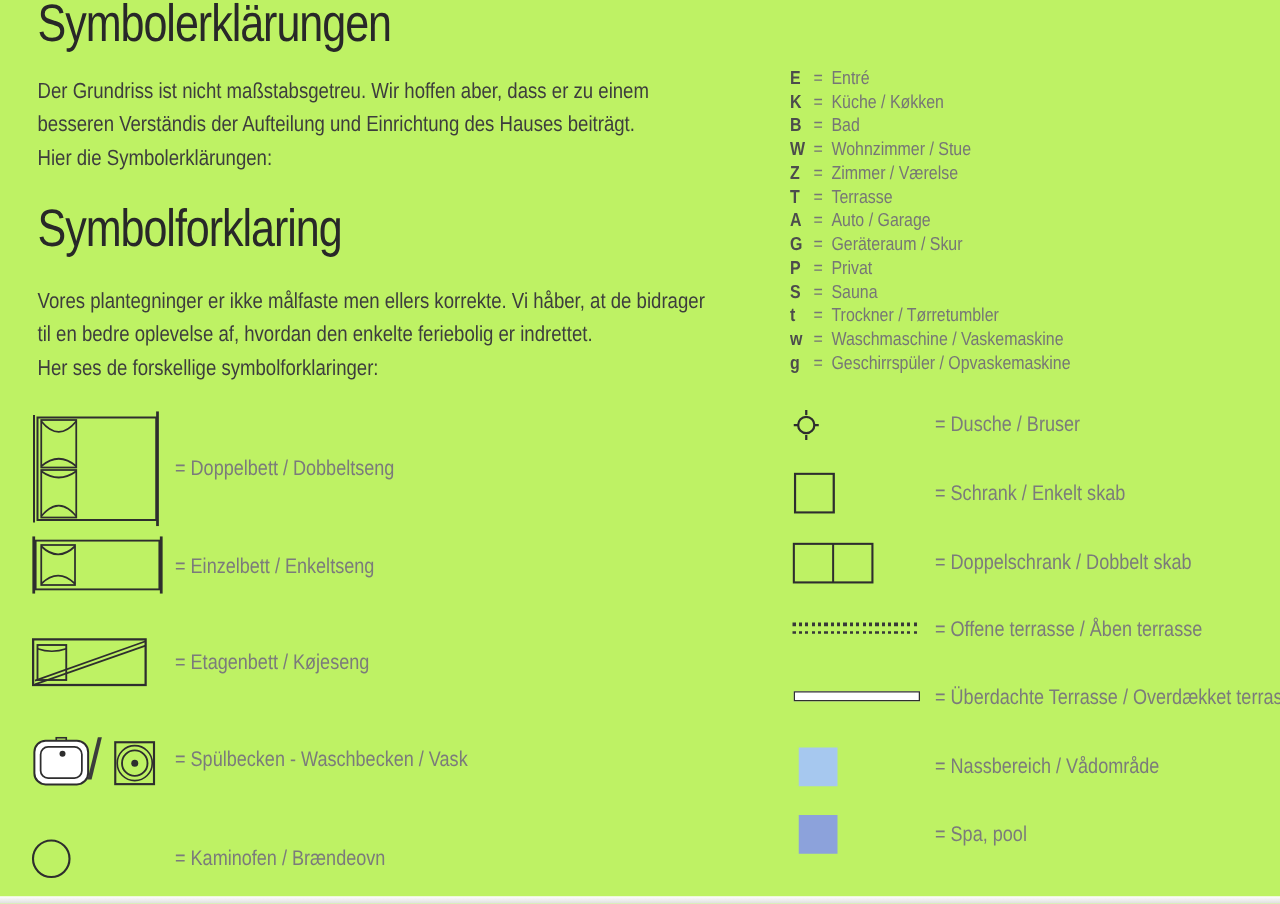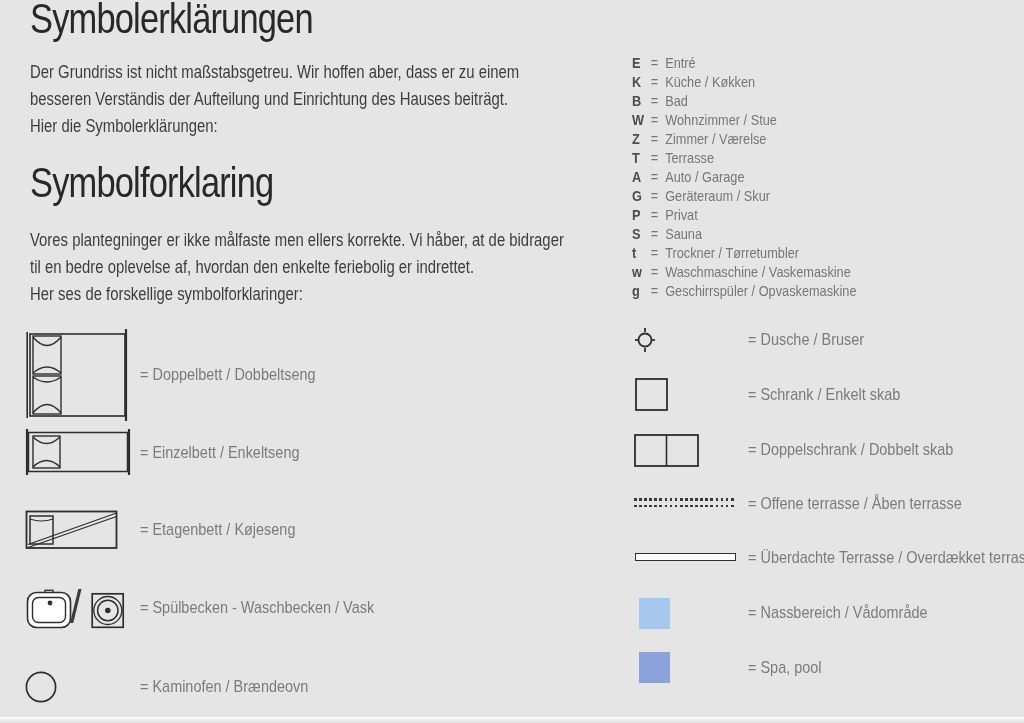--- a/index.html
+++ b/index.html
@@ -1,16 +1,16 @@
 <!DOCTYPE html>
 <html><head>
 <meta charset="utf-8">
 <style>
   html,body{margin:0;padding:0;background:#ffffff;}
-  .page{position:relative;width:1024px;height:723px;background:#e5e5e5;overflow:hidden;
+  .page{position:relative;width:1024px;height:723px;background:#bef264;overflow:hidden;
         font-family:"Liberation Sans",sans-serif;}
 
   .h-title{position:absolute;margin:0;font-size:42px;font-weight:400;color:#282828;
            letter-spacing:-1px;line-height:50px;white-space:nowrap;
            transform:scaleX(0.82);transform-origin:0 0;}
   #title-de{left:30px;top:-6px;}
   #title-da{left:30px;top:158px;}
 
   .para{position:absolute;left:30px;font-size:17.5px;line-height:27px;color:#3d3d3d;
         white-space:nowrap;transform:scaleX(0.85);transform-origin:0 0;}

